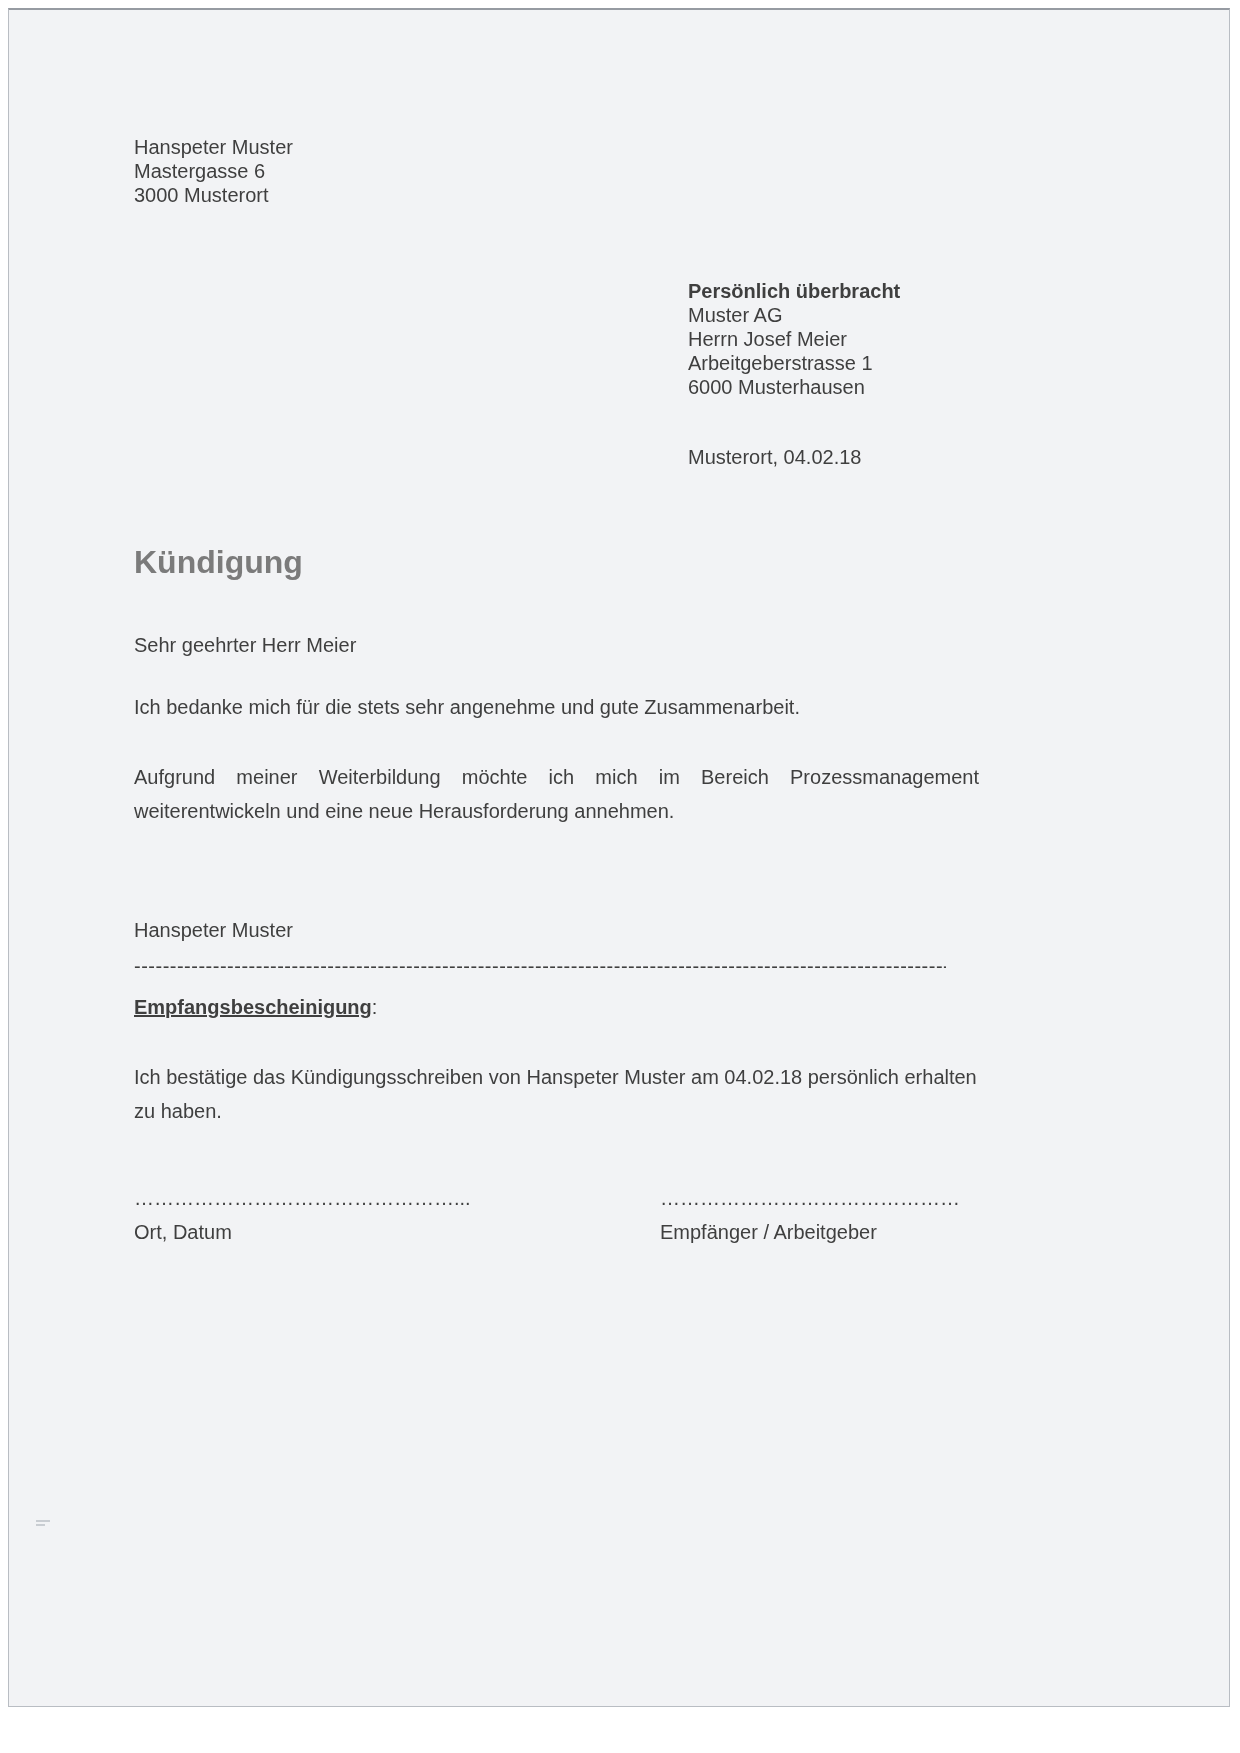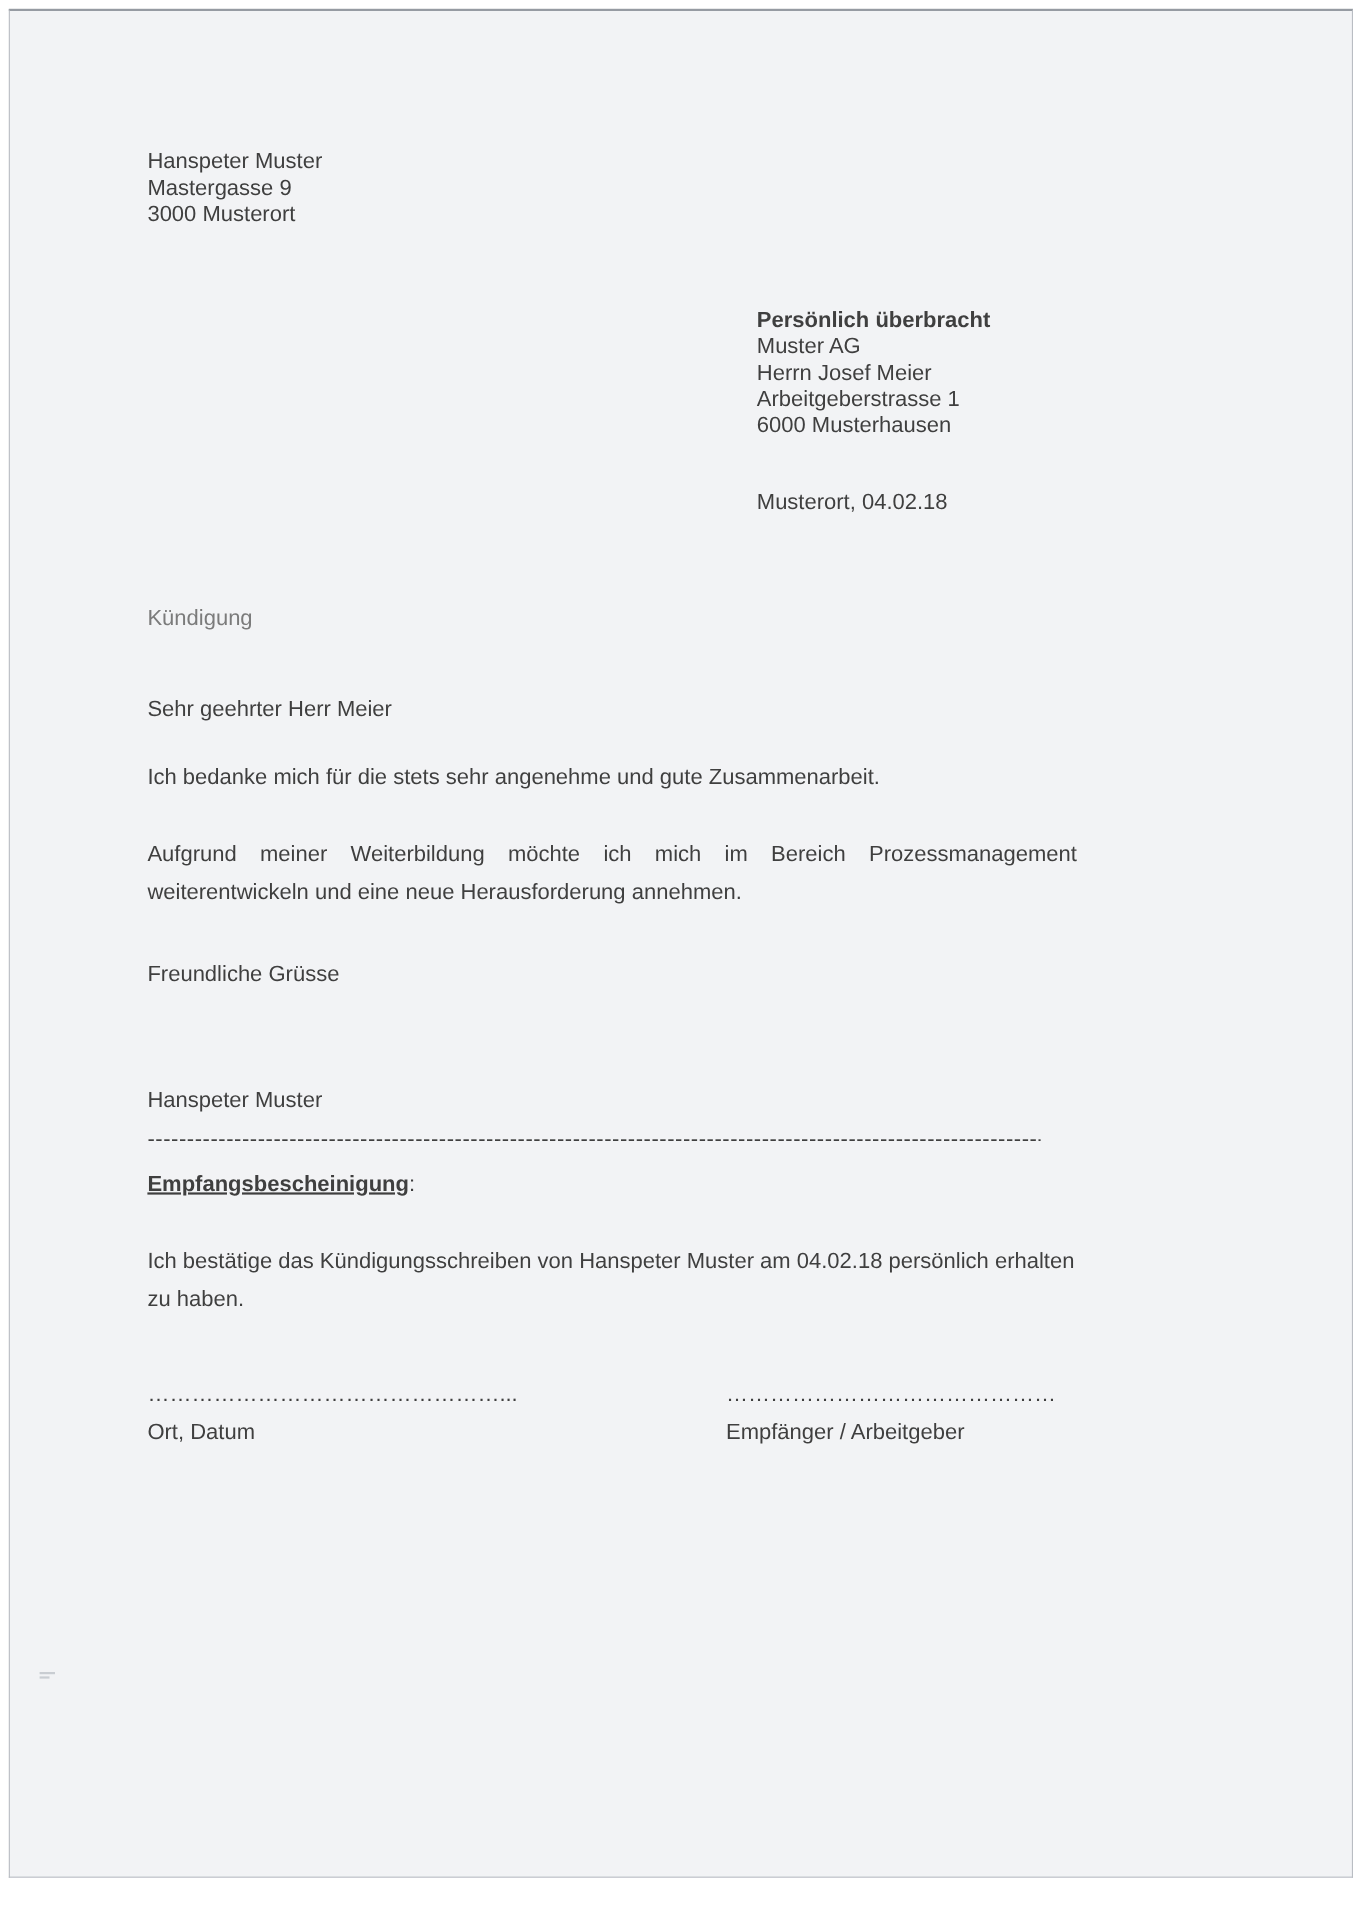--- a/index.html
+++ b/index.html
@@ -33,22 +33,22 @@
     width: 845px;
     font-size: 20px;
   }
   .addr { line-height: 24px; }
   .sender { margin: 0; }
   .recipient-block { margin-top: 72px; margin-left: 554px; }
   .delivery-note { font-weight: bold; line-height: 24px; }
   .place-date { margin-top: 46px; line-height: 24px; }
   .subject {
     margin-top: 77px;
-    font-size: 20px;
-    font-weight: normal;
+    font-size: 32px;
+    font-weight: bold;
     color: #7b7b7b;
     line-height: 32px;
   }
   .salutation { margin-top: 55px; line-height: 24px; }
   .para { line-height: 34px; }
   .para-1 { margin-top: 48px; }
   .para-2 { margin-top: 36px; text-align: justify; }
   .para-3 { margin-top: 33px; }
   .closing { margin-top: 46px; line-height: 24px; }
   .signature-name { margin-top: 90px; line-height: 24px; }
@@ -84,21 +84,21 @@
   .corner-mark span:last-child { width: 9px; }
 </style>
 </head>
 <body>
 
 <div class="sheet">
   <div class="letter">
 
     <div class="sender addr">
       <div>Hanspeter Muster</div>
-      <div>Mastergasse 9</div>
+      <div>Mastergasse 6</div>
       <div>3000 Musterort</div>
     </div>
 
     <div class="recipient-block">
       <div class="delivery-note">Persönlich überbracht</div>
       <div class="addr">
         <div>Muster AG</div>
         <div>Herrn Josef Meier</div>
         <div>Arbeitgeberstrasse 1</div>
         <div>6000 Musterhausen</div>
@@ -108,21 +108,20 @@
 
     <div class="subject">Kündigung</div>
 
     <div class="salutation">Sehr geehrter Herr Meier</div>
 
 
     <div class="para para-3">Ich bedanke mich für die stets sehr angenehme und gute Zusammenarbeit.</div>
 
     <div class="para para-2">Aufgrund meiner Weiterbildung möchte ich mich im Bereich Prozessmanagement weiterentwickeln und eine neue Herausforderung annehmen.</div>
 
-    <div class="closing">Freundliche Grüsse</div>
 
     <div class="signature-name">Hanspeter Muster</div>
 
     <div class="divider">----------------------------------------------------------------------------------------------------------------------------------</div>
 
     <div class="receipt-heading"><span class="bold">Empfangsbescheinigung</span><span>:</span></div>
 
     <div class="para receipt-body">Ich bestätige das Kündigungsschreiben von Hanspeter Muster am 04.02.18 persönlich erhalten zu haben.</div>
 
     <div class="sig-row">

